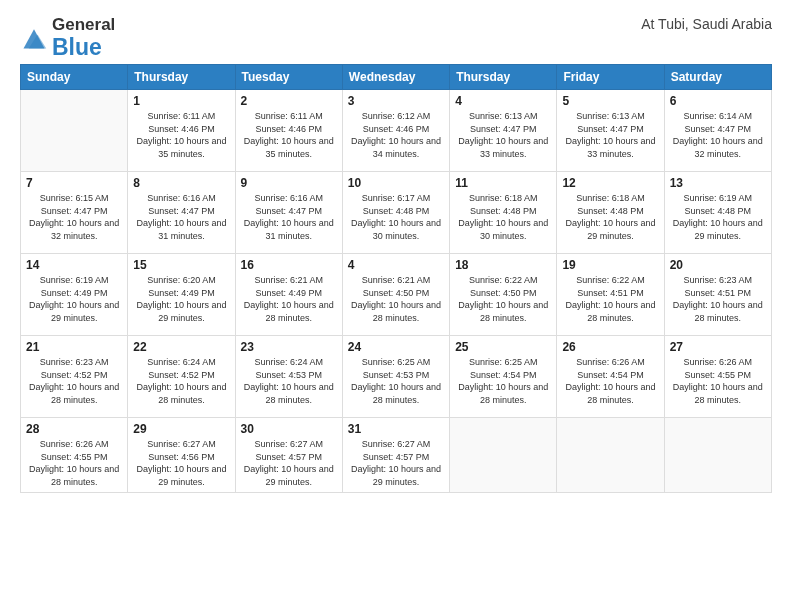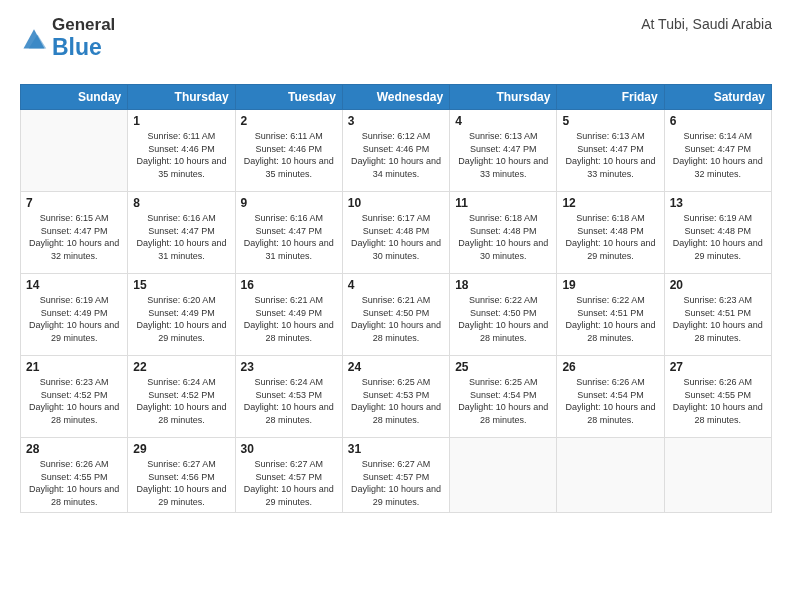--- a/index.html
+++ b/index.html
@@ -13,21 +13,21 @@
     .page {
       width: 792px;
       height: 612px;
       background: #fff;
       padding: 16px 20px 10px 20px;
     }
     .header {
       display: flex;
       justify-content: space-between;
       align-items: flex-start;
-      margin-bottom: 24px;
+      margin-bottom: 4px;
     }
     .logo {
       display: flex;
       align-items: center;
       gap: 0;
     }
     .logo-text {
       display: flex;
       flex-direction: column;
       line-height: 1.1;
@@ -63,21 +63,21 @@
     .calendar {
       width: 100%;
       border-collapse: collapse;
       border: 1px solid #ccc;
     }
     .calendar th {
       background: #2c7fc2;
       color: #fff;
       font-size: 12px;
       font-weight: bold;
-      text-align: right;
+      text-align: left;
       padding: 5px 6px;
       border: 1px solid #2a72ae;
     }
     .calendar td {
       width: calc(100% / 7);
       vertical-align: top;
       border: 1px solid #ddd;
       padding: 4px 5px;
       font-size: 9.5px;
       color: #333;

